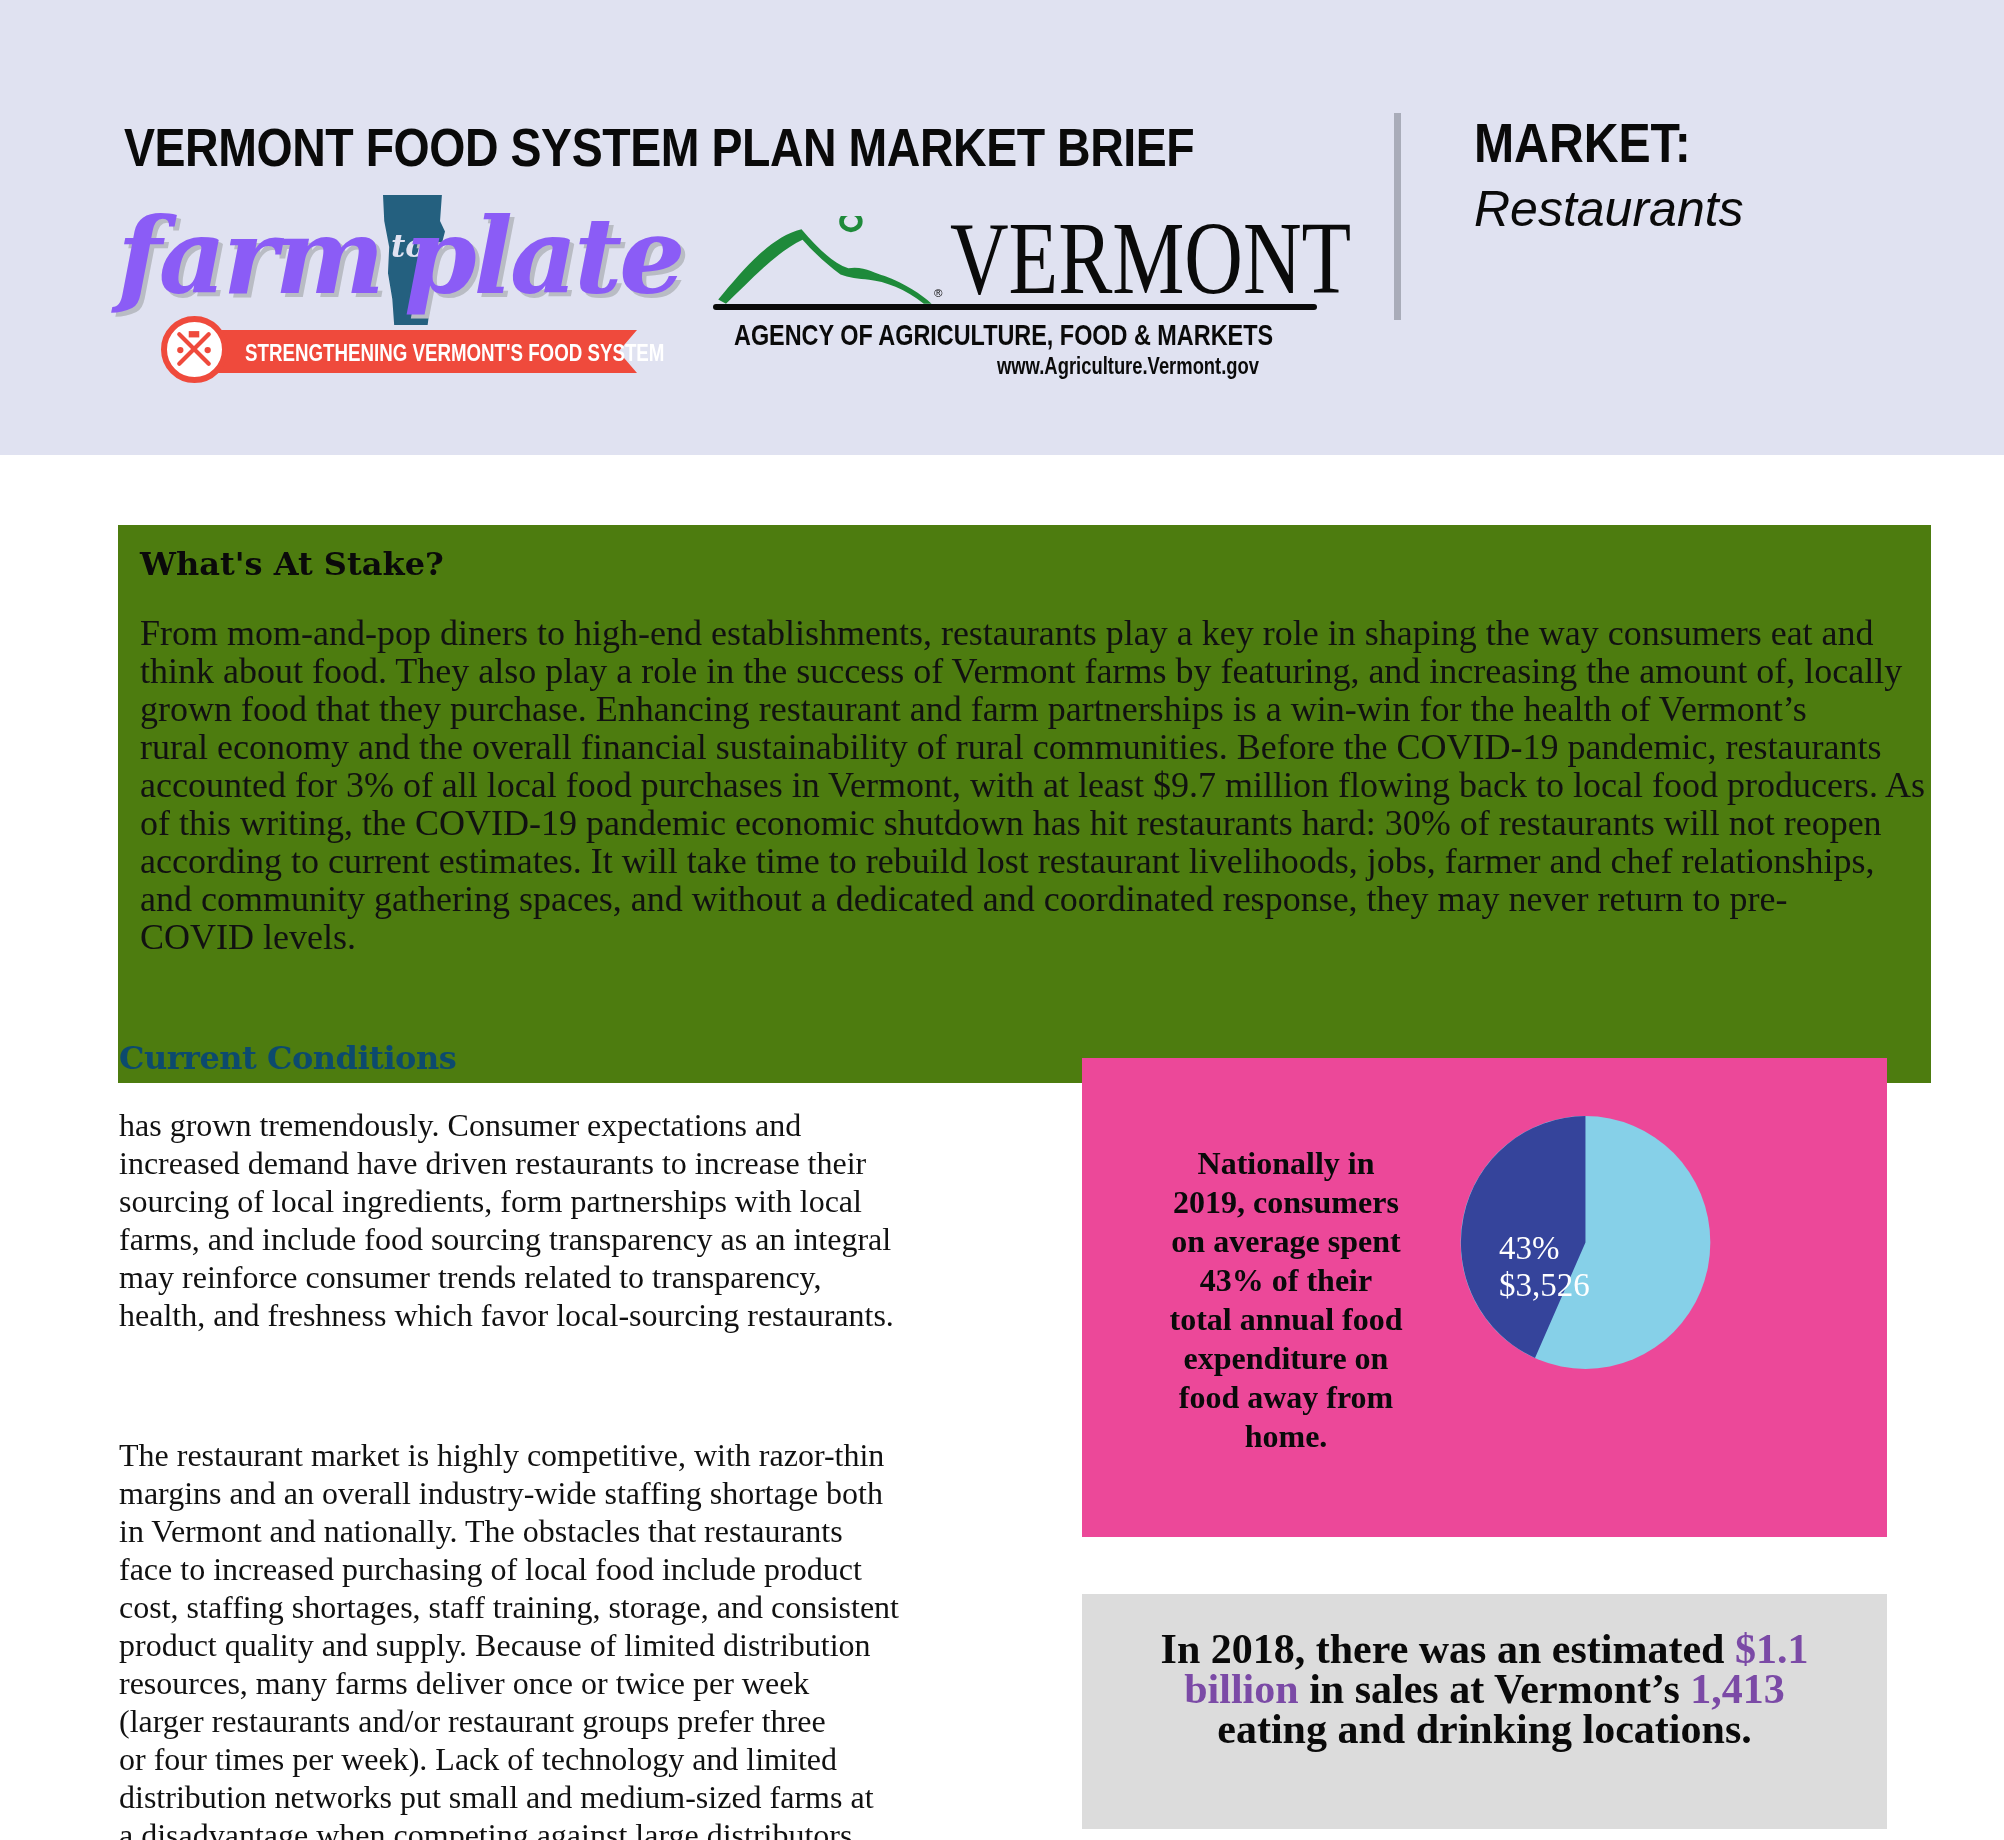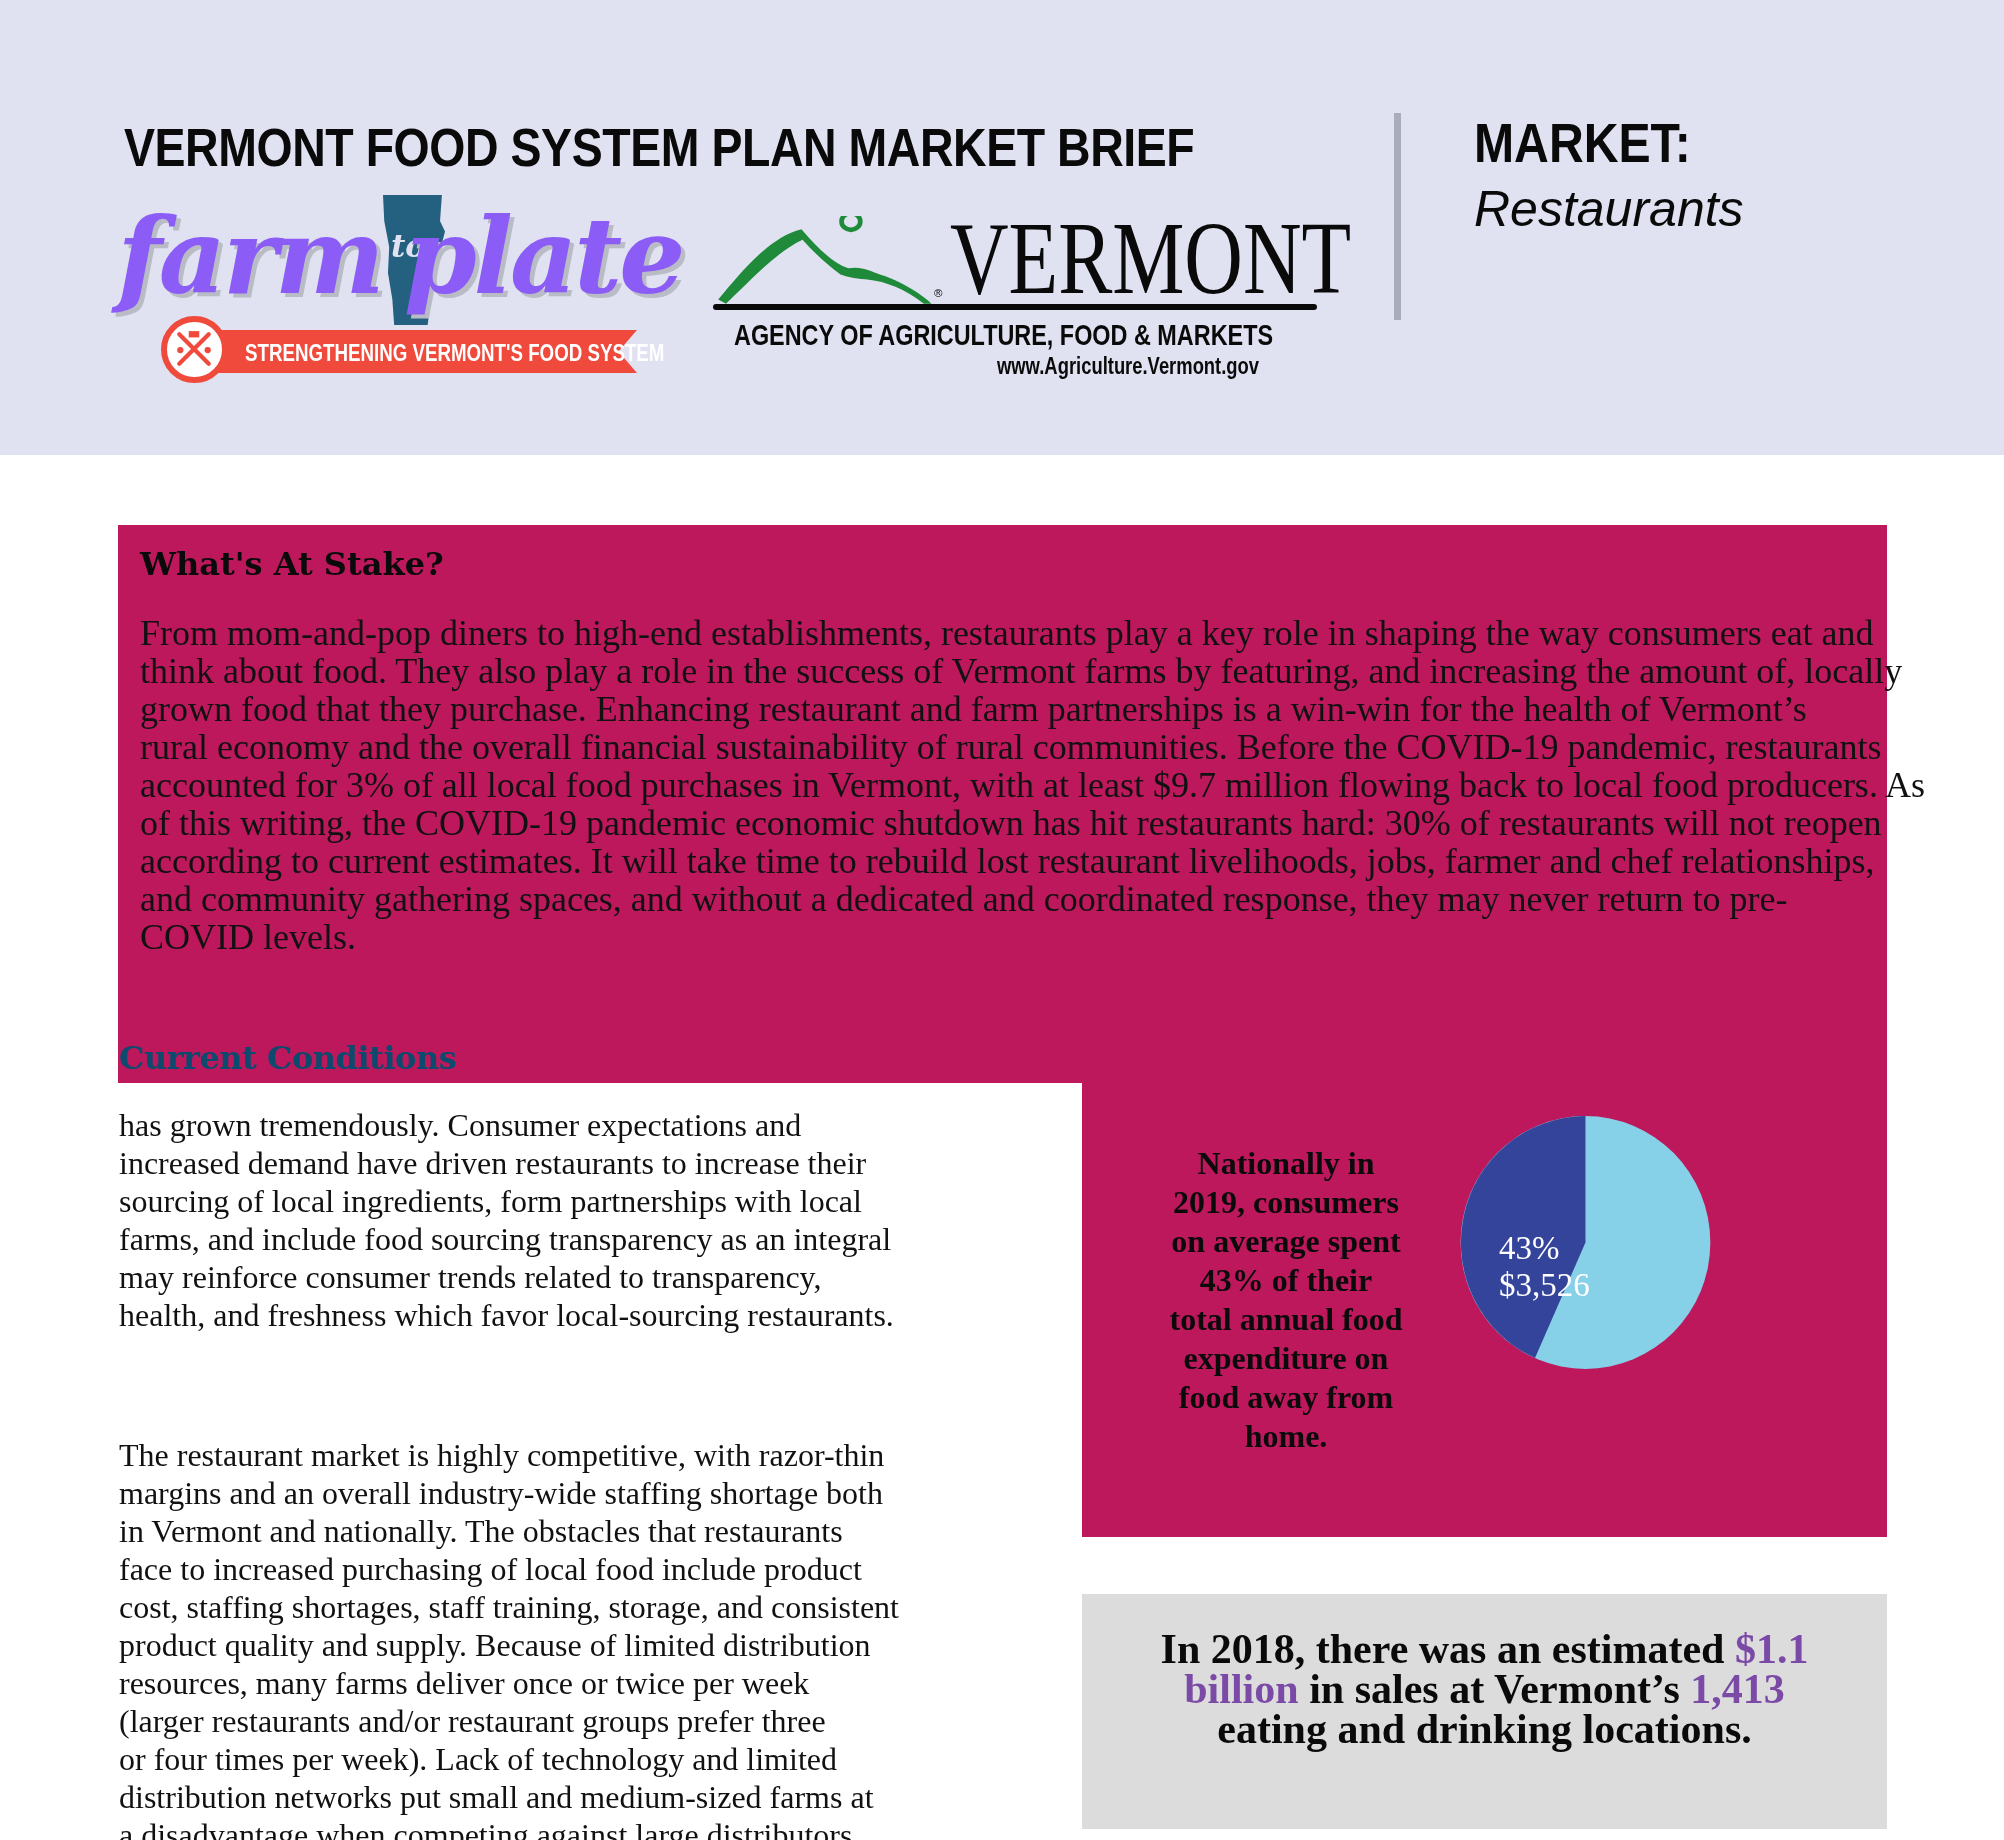--- a/index.html
+++ b/index.html
@@ -92,21 +92,21 @@
     transform: scaleX(0.78); transform-origin: left top;
   }
   .vaafm-url {
     position: absolute; left: 284px; top: 147px;
     font-family: "Liberation Sans", "DejaVu Sans", sans-serif; font-weight: 700;
     font-size: 23px; color: #0a0a0a; white-space: nowrap;
     transform: scaleX(0.8); transform-origin: left top;
   }
 
   
-  .stake-box { left: 118px; top: 525px; width: 1769px; height: 558px; background: #be185d; }
+  .stake-box { left: 118px; top: 525px; width: 1769px; height: 558px; background: #4d7c0f; padding-left: 44px; }
   .stake-heading {
     position: absolute; left: 22px; top: 20px;
     font-family: "DejaVu Serif", "Liberation Serif", serif; font-weight: 700; font-size: 32px;
     color: #0a0a0a; white-space: nowrap;
   }
   .stake-body {
     position: absolute; left: 22px; top: 89px; width: 1734px;
     font-family: "Liberation Serif", "DejaVu Serif", serif; font-size: 36px; line-height: 38px;
     color: #111;
   }
@@ -116,21 +116,21 @@
   .cc-heading {
     left: 119px; top: 1039px;
     font-family: "DejaVu Serif", "Liberation Serif", serif; font-weight: 700; font-size: 32px;
     color: #0c4a6e; white-space: nowrap; letter-spacing: -0.5px;
   }
   .cc-para { left: 119px; width: 885px; font-size: 32px; line-height: 38px; color: #111; }
   .cc-para-1 { top: 1106px; }
   .cc-para-2 { top: 1436px; }
 
   
-  .pie-box { left: 1082px; top: 1058px; width: 805px; height: 479px; background: #be185d; }
+  .pie-box { left: 1082px; top: 1058px; width: 805px; height: 479px; background: #ec4899; }
   .pie-caption {
     position: absolute; left: 62px; top: 86px; width: 284px; text-align: center;
     font-family: "Liberation Serif", "DejaVu Serif", serif; font-weight: 700;
     font-size: 32px; line-height: 39px; color: #0a0a0a;
   }
   .pie-svg { position: absolute; left: 377px; top: 56px; }
   .pie-label {
     position: absolute; left: 417px; top: 172px;
     font-family: "Liberation Serif", "DejaVu Serif", serif; font-size: 33px; line-height: 37px;
     color: #ffffff; white-space: nowrap;

